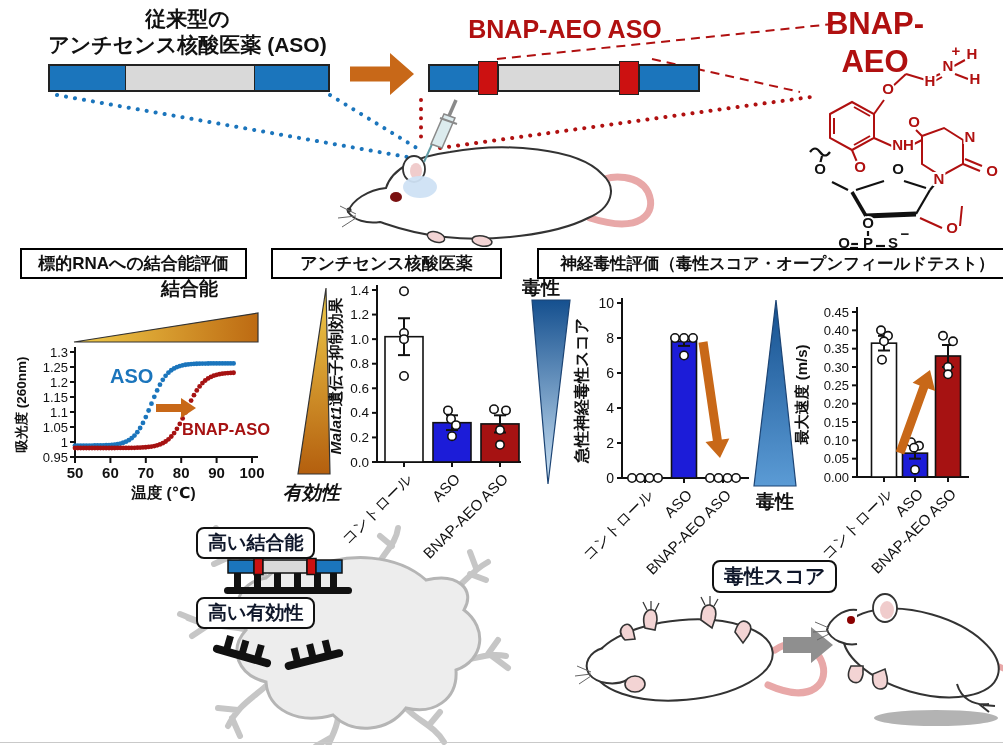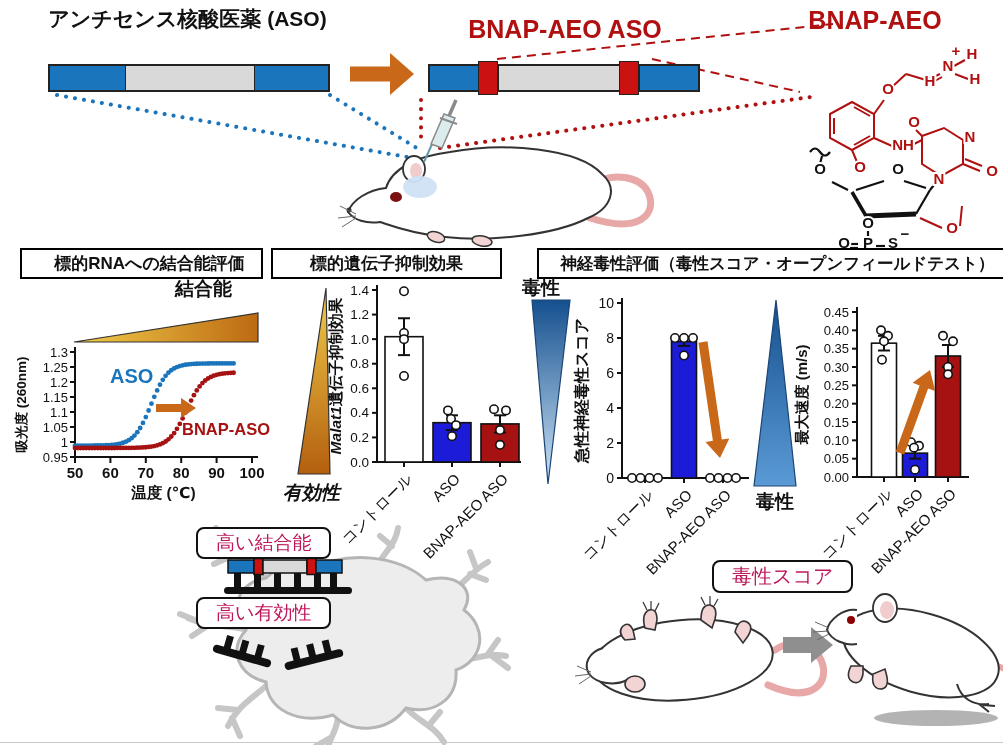--- a/index.html
+++ b/index.html
@@ -4,40 +4,41 @@
 <style>
   html,body{margin:0;padding:0;background:#fff;}
   body{width:1003px;height:745px;position:relative;overflow:hidden;
        font-family:"Liberation Sans","DejaVu Sans",sans-serif;color:#111;}
   .abs{position:absolute;}
   .ttl{font-weight:bold;text-align:center;line-height:1.22;}
   .panel-box{position:absolute;border:2px solid #000;background:#fff;display:flex;
              align-items:center;justify-content:center;font-weight:bold;height:27px;}
   .wedge-label{position:absolute;font-weight:bold;font-size:19px;color:#111;}
   .badge{position:absolute;background:#fff;border:2.5px solid #111;border-radius:8px;
-         color:#be185d;font-weight:normal;font-size:19px;padding:1px 18px;white-space:nowrap;}
+         color:#0f172a;font-weight:bold;font-size:19px;padding:1px 10px;white-space:nowrap;}
   .hbar{position:absolute;display:flex;align-items:center;border:2px solid #222;background:#fff;}
   .seg{height:100%;}
   .seg+.seg{border-left:1.5px solid #222;}
   .seg.tall{height:32px;margin:-4px 0;border:1.5px solid #222;}
   svg{position:absolute;overflow:visible;}
   .atom{font-weight:bold;font-size:15px;paint-order:stroke;stroke:#fff;stroke-width:4px;}
   .atom.red{fill:#b01010;}
   .atom.blk{fill:#111;}
 </style>
 </head>
 <body>
 
 <div class="abs ttl" style="left:35px;top:6px;width:305px;font-size:21px;">
+  <div>従来型の</div>
   <div>アンチセンス核酸医薬 (ASO)</div>
 </div>
 
 <div class="abs ttl" style="left:440px;top:14px;width:250px;font-size:25px;color:#b01010;">BNAP-AEO ASO</div>
 
-<div class="abs ttl" style="left:800px;top:5px;width:150px;font-size:25px;color:#b01010;">BNAP-AEO</div>
+<div class="abs ttl" style="left:800px;top:5px;width:150px;font-size:31px;color:#b01010;">BNAP-AEO</div>
 
 <svg style="left:0;top:0;" width="1003" height="260">
   <line x1="57" y1="95" x2="424" y2="160" stroke="#1b75bc" stroke-width="4" stroke-dasharray="0.1 9" stroke-linecap="round"></line>
   <line x1="330" y1="95" x2="420" y2="150" stroke="#1b75bc" stroke-width="4" stroke-dasharray="0.1 9" stroke-linecap="round"></line>
   <line x1="440" y1="148" x2="818" y2="96" stroke="#b01010" stroke-width="4" stroke-dasharray="0.1 9" stroke-linecap="round"></line>
   <line x1="421" y1="100" x2="421" y2="140" stroke="#b01010" stroke-width="4" stroke-dasharray="0.1 9" stroke-linecap="round"></line>
   <line x1="497" y1="59" x2="833" y2="24" stroke="#b01010" stroke-width="2" stroke-dasharray="9 6"></line>
   <line x1="652" y1="59" x2="800" y2="92" stroke="#b01010" stroke-width="2" stroke-dasharray="9 6"></line>
 </svg>
 
@@ -138,25 +139,25 @@
       <line x1="16" y1="88" x2="2" y2="97"></line>
   </g>
   <g transform="translate(84,32)">
     <line x1="0" y1="0" x2="9" y2="-20" stroke="#5f9aa4" stroke-width="2"></line>
     <polygon points="7,-18 20,-48 31,-44 18,-14" fill="#dcebee" stroke="#8a8a8a" stroke-width="1.5"></polygon>
     <line x1="25" y1="-46" x2="32" y2="-62" stroke="#8a8a8a" stroke-width="3.5"></line>
     <line x1="16" y1="-44" x2="33" y2="-38" stroke="#8a8a8a" stroke-width="2"></line>
   </g>
 </svg>
 
-<div class="panel-box" style="left:20px;top:248px;width:223px;font-size:17px;padding-left:16px;">標的RNAへの結合能評価</div>
-<div class="panel-box" style="left:271px;top:248px;width:227px;font-size:17px;">標的遺伝子抑制効果</div>
+<div class="panel-box" style="left:20px;top:248px;width:223px;font-size:17px;">標的RNAへの結合能評価</div>
+<div class="panel-box" style="left:271px;top:248px;width:227px;font-size:17px;">アンチセンス核酸医薬</div>
 <div class="panel-box" style="left:537px;top:248px;width:477px;font-size:16.5px;">神経毒性評価（毒性スコア・オープンフィールドテスト）</div>
 
-<span class="wedge-label" style="left:175px;top:276px;">結合能</span>
+<span class="wedge-label" style="left:161px;top:276px;">結合能</span>
 <svg style="left:70px;top:300px;" width="192" height="46">
   <defs>
     <linearGradient id="gO1" x1="0" y1="0" x2="1" y2="0">
       <stop offset="0" stop-color="#f0cc4a"></stop>
         <stop offset="1" stop-color="#bd6a12"></stop>
     </linearGradient>
   </defs>
   <polygon points="4,42 188,13 188,42" fill="url(#gO1)" stroke="#333" stroke-width="1.2"></polygon>
 </svg>
 <svg id="chart-melt" style="left:10px;top:333px;" width="272" height="184">

